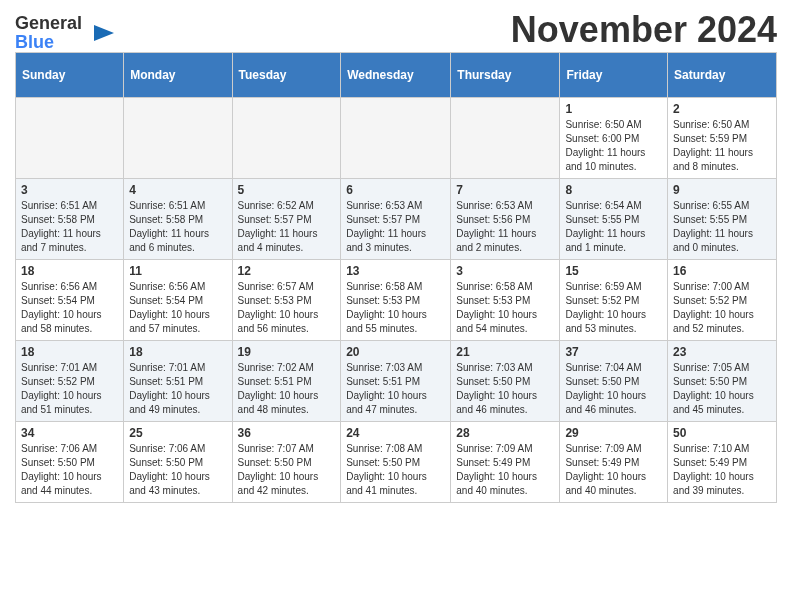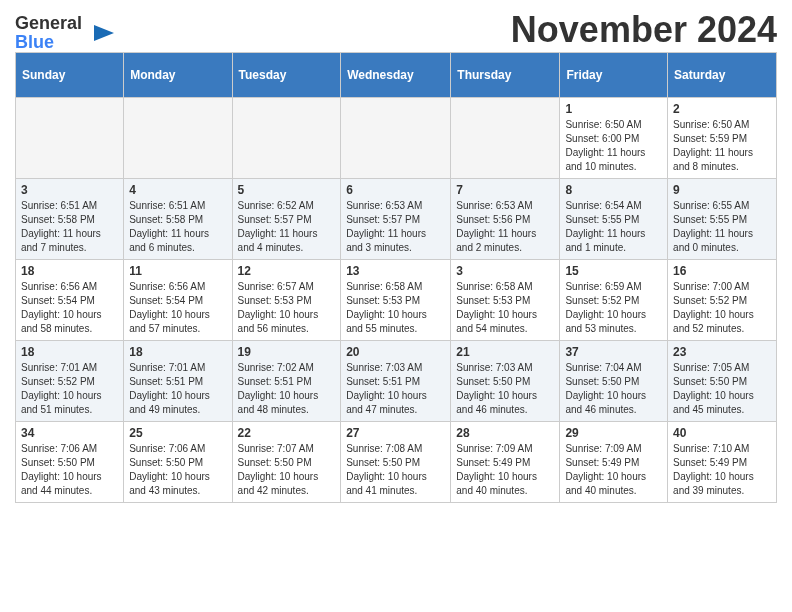--- a/index.html
+++ b/index.html
@@ -193,26 +193,26 @@
           <td><span class="day-num">37</span>
 <span class="day-info">Sunrise: 7:04 AM<br>Sunset: 5:50 PM<br>Daylight: 10 hours and 46 minutes.</span></td>
           <td><span class="day-num">23</span>
 <span class="day-info">Sunrise: 7:05 AM<br>Sunset: 5:50 PM<br>Daylight: 10 hours and 45 minutes.</span></td>
         </tr>
         <tr>
           <td><span class="day-num">34</span>
 <span class="day-info">Sunrise: 7:06 AM<br>Sunset: 5:50 PM<br>Daylight: 10 hours and 44 minutes.</span></td>
           <td><span class="day-num">25</span>
 <span class="day-info">Sunrise: 7:06 AM<br>Sunset: 5:50 PM<br>Daylight: 10 hours and 43 minutes.</span></td>
-          <td><span class="day-num">22</span>
+          <td><span class="day-num">36</span>
 <span class="day-info">Sunrise: 7:07 AM<br>Sunset: 5:50 PM<br>Daylight: 10 hours and 42 minutes.</span></td>
-          <td><span class="day-num">27</span>
+          <td><span class="day-num">24</span>
 <span class="day-info">Sunrise: 7:08 AM<br>Sunset: 5:50 PM<br>Daylight: 10 hours and 41 minutes.</span></td>
           <td><span class="day-num">28</span>
 <span class="day-info">Sunrise: 7:09 AM<br>Sunset: 5:49 PM<br>Daylight: 10 hours and 40 minutes.</span></td>
           <td><span class="day-num">29</span>
 <span class="day-info">Sunrise: 7:09 AM<br>Sunset: 5:49 PM<br>Daylight: 10 hours and 40 minutes.</span></td>
-          <td><span class="day-num">40</span>
+          <td><span class="day-num">50</span>
 <span class="day-info">Sunrise: 7:10 AM<br>Sunset: 5:49 PM<br>Daylight: 10 hours and 39 minutes.</span></td>
         </tr>
       </tbody>
   </table>
 </div>
 
 </body></html>

